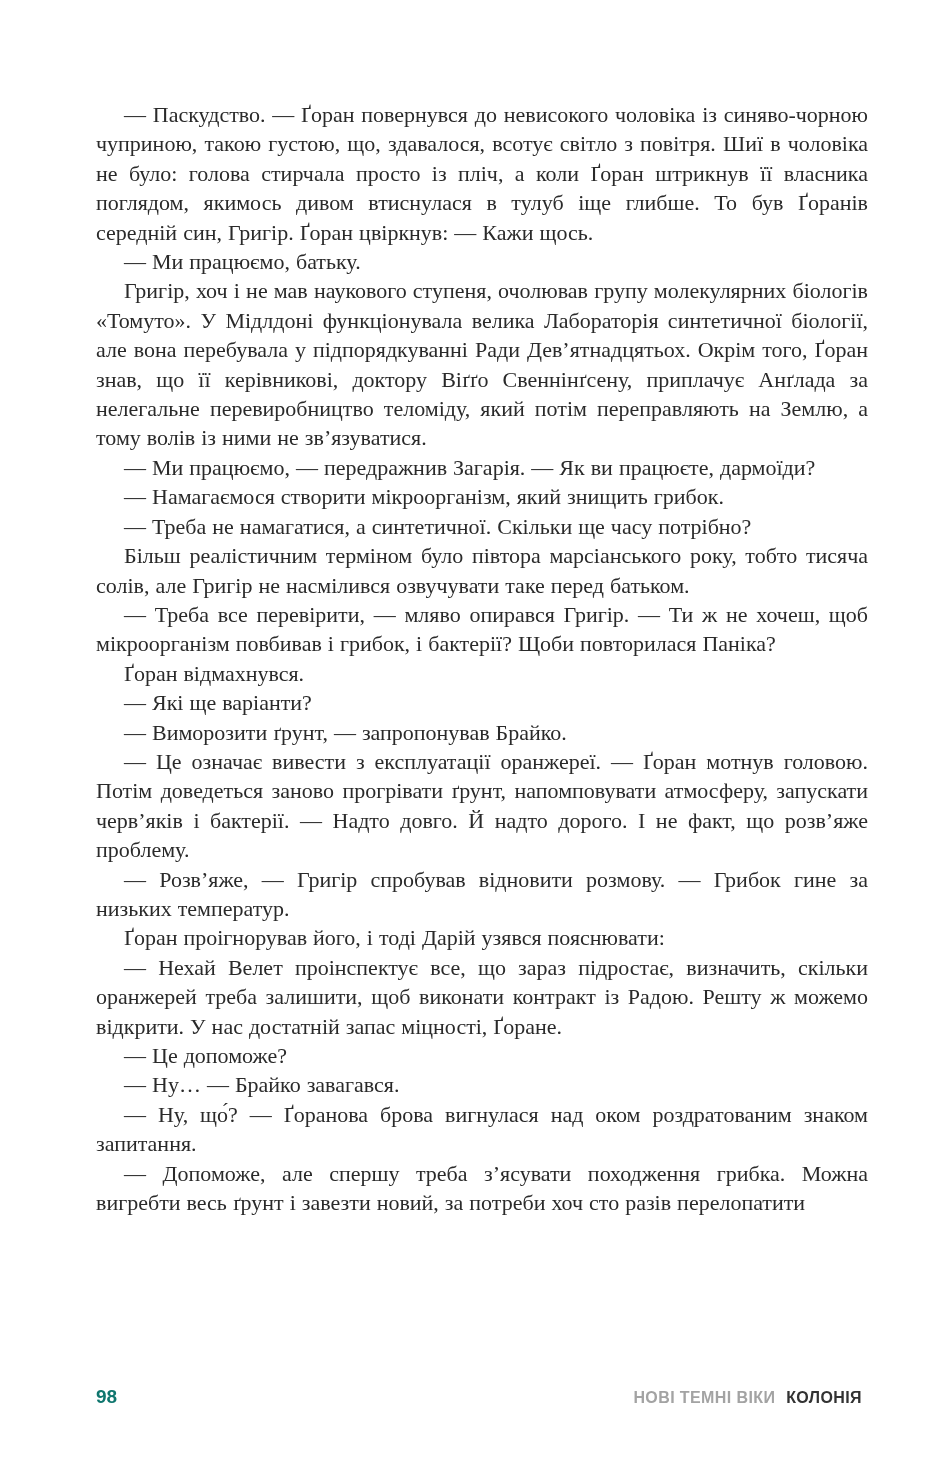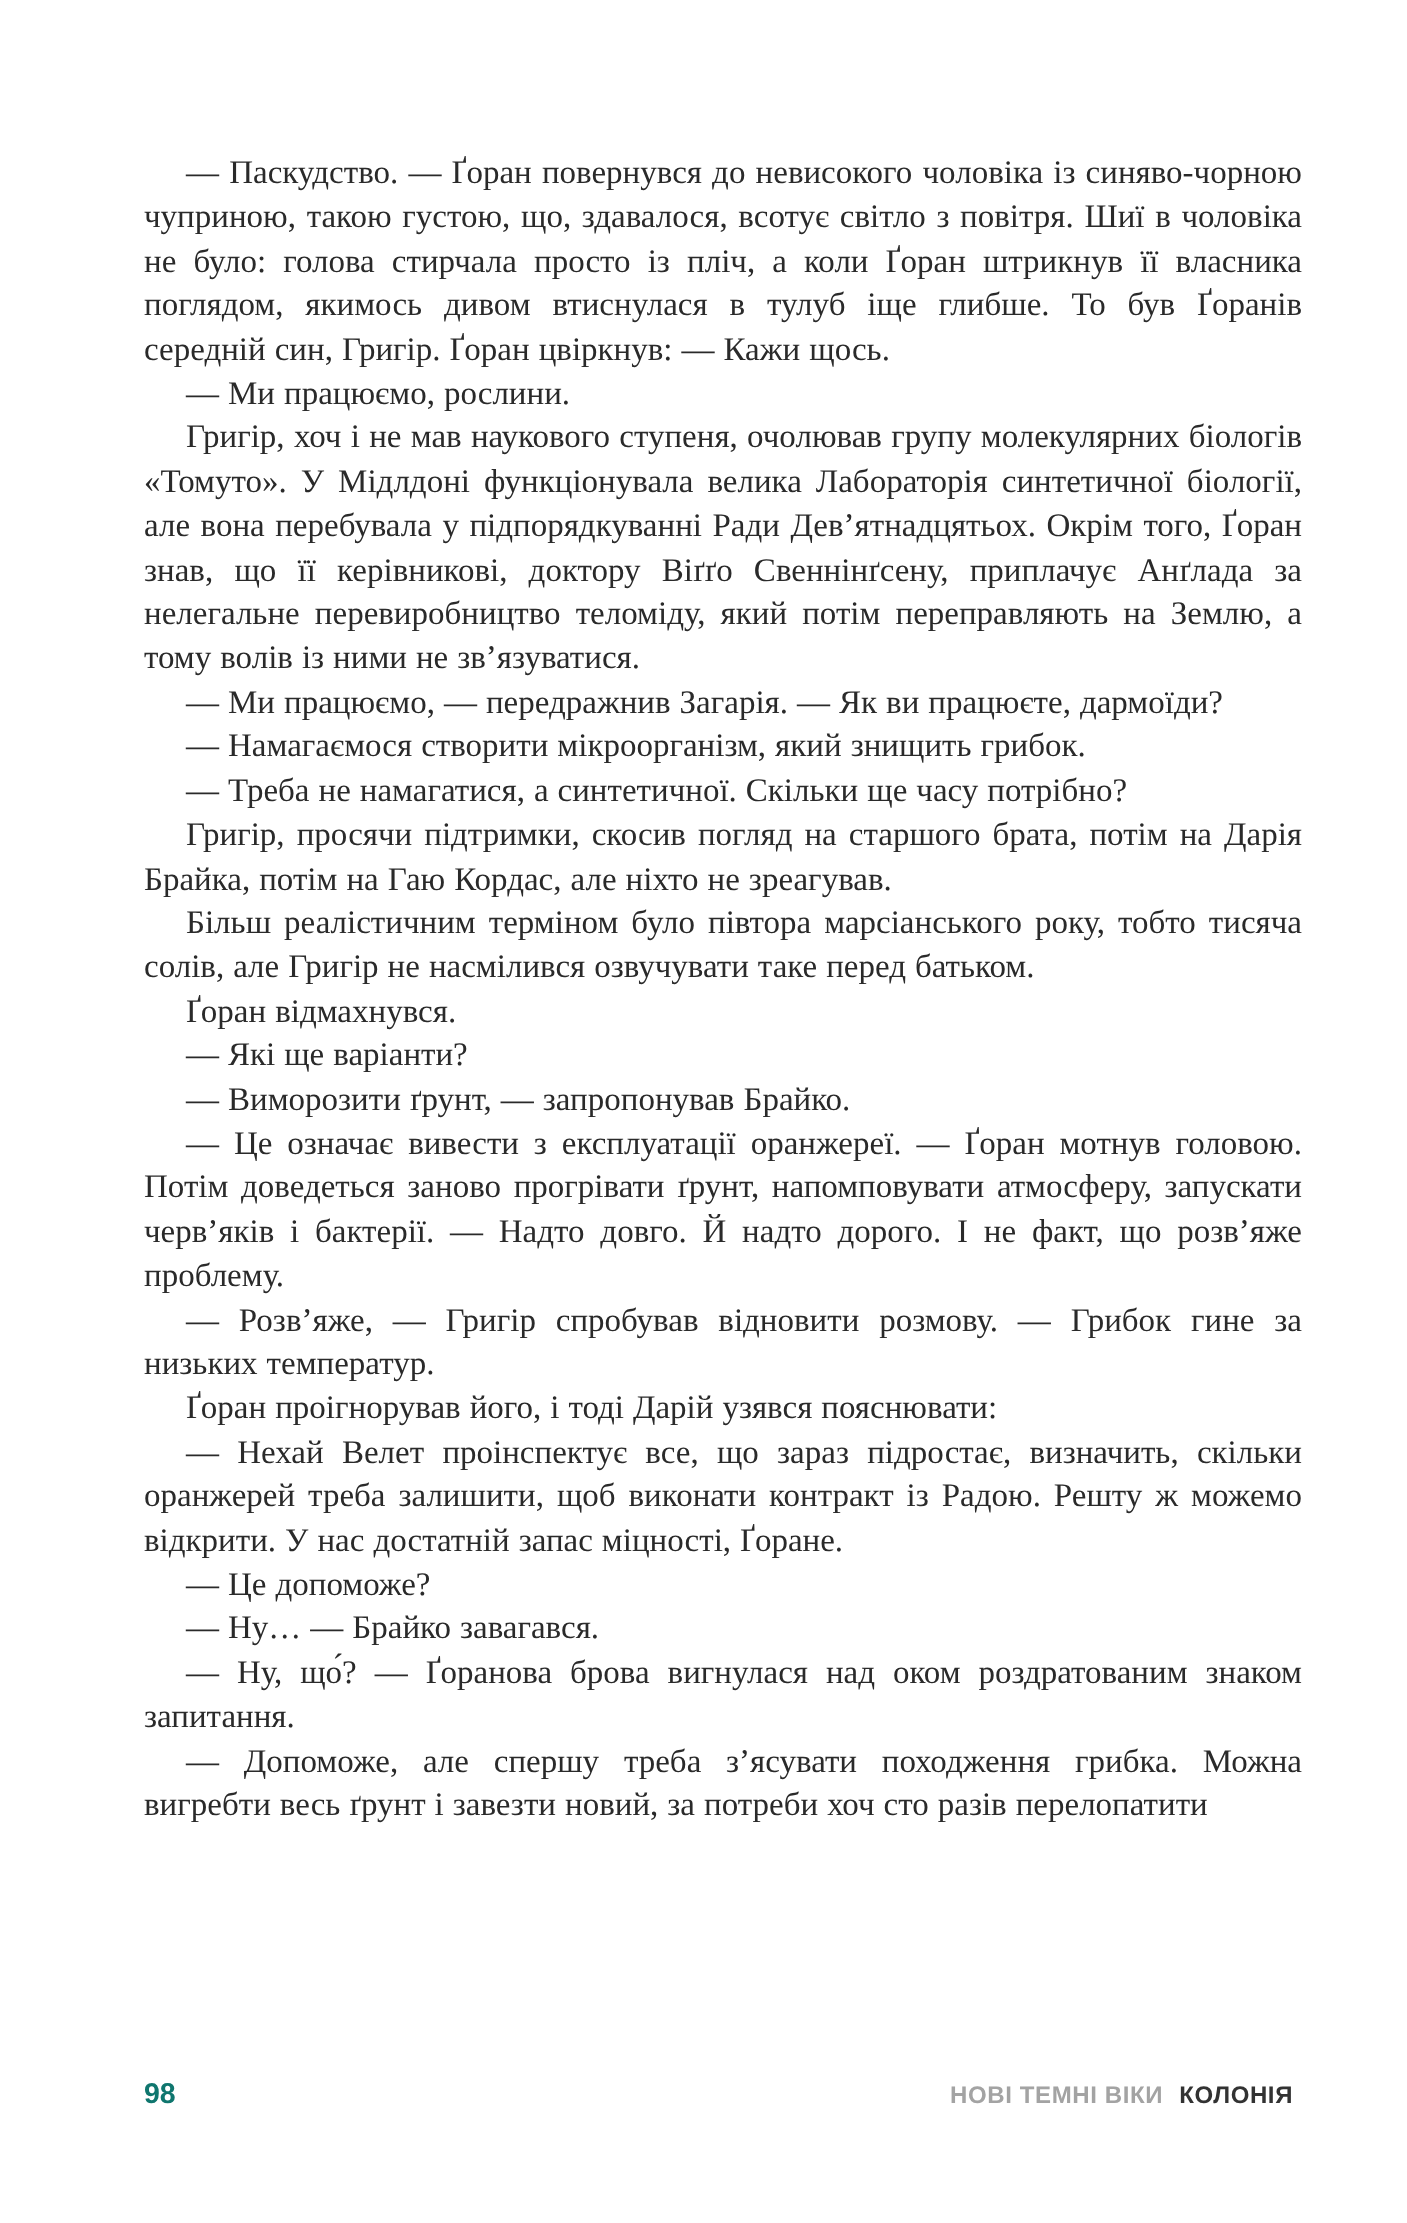--- a/index.html
+++ b/index.html
@@ -61,27 +61,27 @@
     margin-left: 6px;
   }
 </style>
 </head>
 <body>
 
 <div class="page">
 
   <main class="text-block">
       <p class="para">— Паскудство. — Ґоран повернувся до невисокого чоловіка із синяво-чорною чуприною, такою густою, що, здавалося, всотує світло з повітря. Шиї в чоловіка не було: голова стирчала просто із пліч, а коли Ґоран штрикнув її власника поглядом, якимось дивом втиснулася в тулуб іще глибше. То був Ґоранів середній син, Григір. Ґоран цвіркнув: — Кажи щось.</p>
-      <p class="para">— Ми працюємо, рослини.</p>
+      <p class="para">— Ми працюємо, батьку.</p>
       <p class="para">Григір, хоч і не мав наукового ступеня, очолював групу молекулярних біологів «Томуто». У Мідлдоні функціонувала велика Лабораторія синтетичної біології, але вона перебувала у підпорядкуванні Ради Дев’ятнадцятьох. Окрім того, Ґоран знав, що її керівникові, доктору Віґґо Свеннінґсену, приплачує Анґлада за нелегальне перевиробництво теломіду, який потім переправляють на Землю, а тому волів із ними не зв’язуватися.</p>
       <p class="para">— Ми працюємо, — передражнив Загарія. — Як ви працюєте, дармоїди?</p>
       <p class="para">— Намагаємося створити мікроорганізм, який знищить грибок.</p>
       <p class="para">— Треба не намагатися, а синтетичної. Скільки ще часу потрібно?</p>
-      <p class="para">Григір, просячи підтримки, скосив погляд на старшого брата, потім на Дарія Брайка, потім на Гаю Кордас, але ніхто не зреагував.</p>
       <p class="para">Більш реалістичним терміном було півтора марсіанського року, тобто тисяча солів, але Григір не насмілився озвучувати таке перед батьком.</p>
+      <p class="para">— Треба все перевірити, — мляво опирався Григір. — Ти ж не хочеш, щоб мікроорганізм повбивав і грибок, і бактерії? Щоби повторилася Паніка?</p>
       <p class="para">Ґоран відмахнувся.</p>
       <p class="para">— Які ще варіанти?</p>
       <p class="para">— Виморозити ґрунт, — запропонував Брайко.</p>
       <p class="para">— Це означає вивести з експлуатації оранжереї. — Ґоран мотнув головою. Потім доведеться заново прогрівати ґрунт, напомповувати атмосферу, запускати черв’яків і бактерії. — Надто довго. Й надто дорого. І не факт, що розв’яже проблему.</p>
       <p class="para">— Розв’яже, — Григір спробував відновити розмову. — Грибок гине за низьких температур.</p>
       <p class="para">Ґоран проігнорував його, і тоді Дарій узявся пояснювати:</p>
       <p class="para">— Нехай Велет проінспектує все, що зараз підростає, визначить, скільки оранжерей треба залишити, щоб виконати контракт із Радою. Решту ж можемо відкрити. У нас достатній запас міцності, Ґоране.</p>
       <p class="para">— Це допоможе?</p>
       <p class="para">— Ну… — Брайко завагався.</p>
       <p class="para">— Ну, що́? — Ґоранова брова вигнулася над оком роздратованим знаком запитання.</p>

